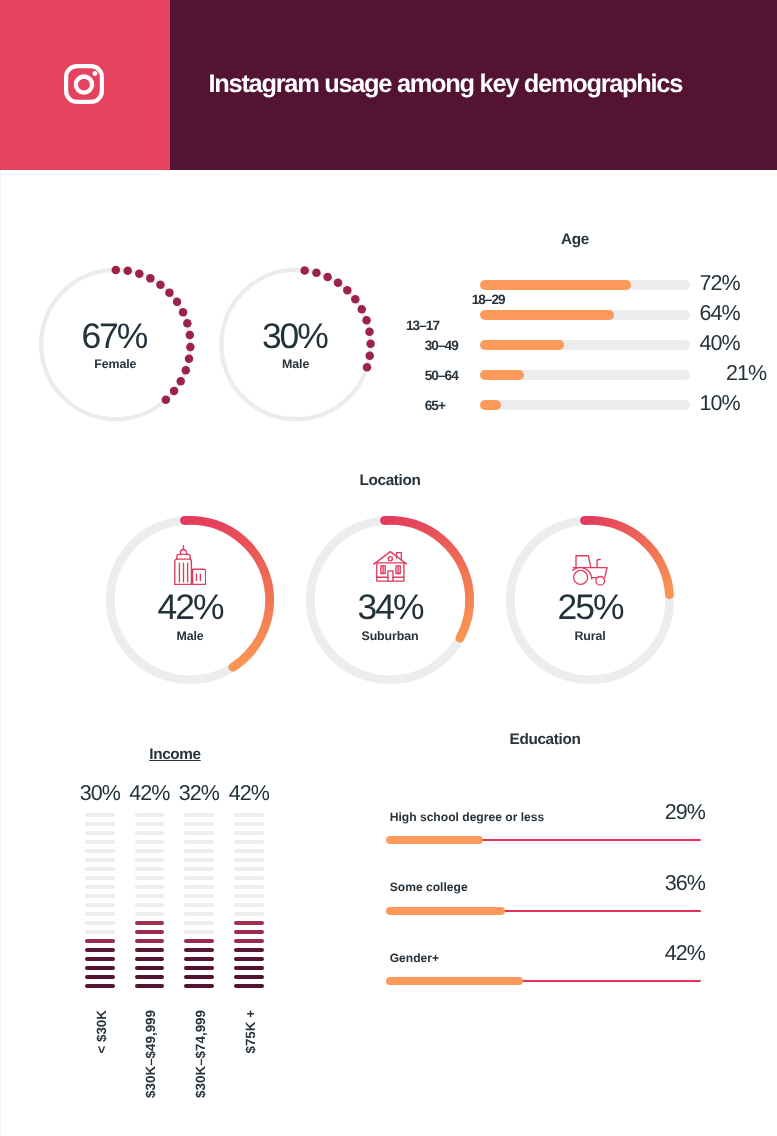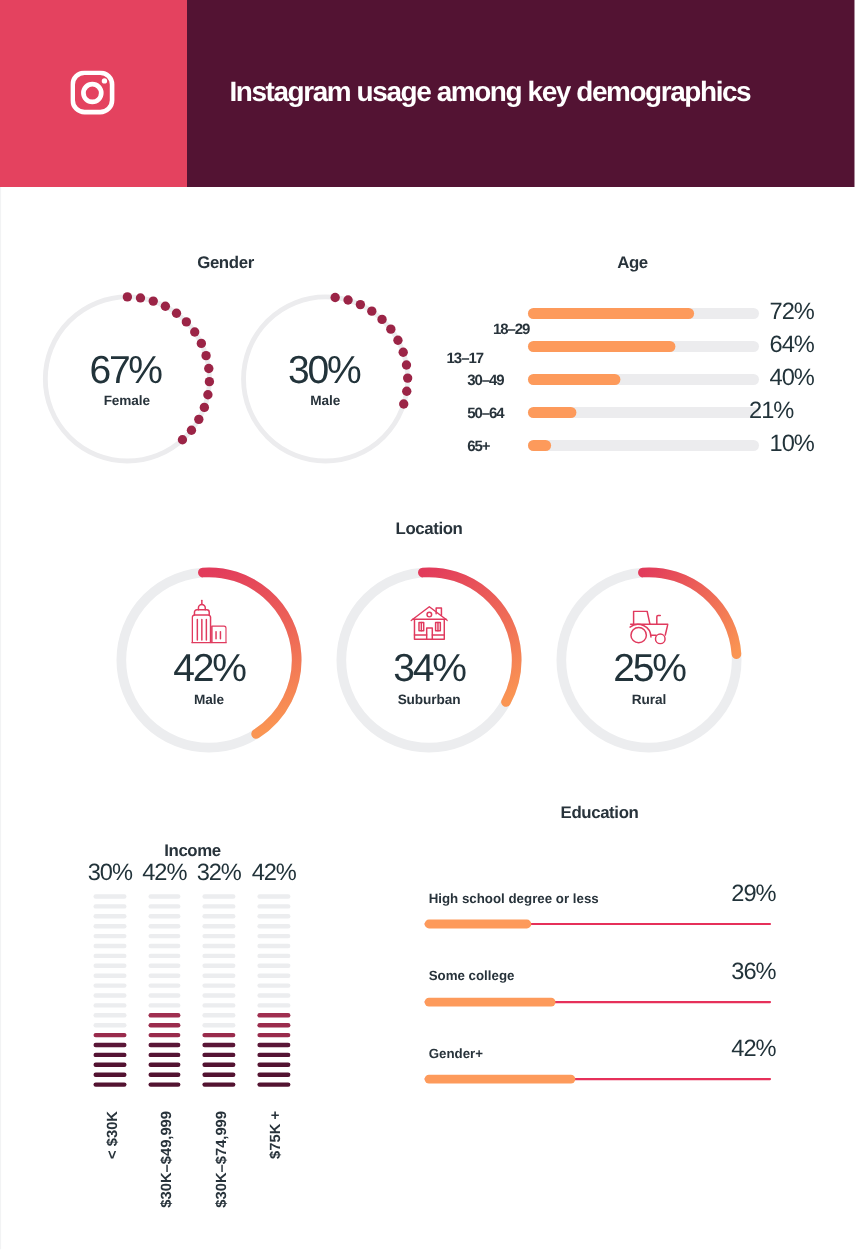--- a/index.html
+++ b/index.html
@@ -74,21 +74,20 @@
     <svg class="hdr-logo" viewBox="0 0 44 44" width="44" height="44">
       <rect x="2.1" y="2.1" width="35.8" height="35.8" rx="10.8" ry="10.8" fill="none" stroke="#ffffff" stroke-width="4.2"></rect>
       <circle cx="19.95" cy="20.6" r="8.1" fill="none" stroke="#ffffff" stroke-width="4.3"></circle>
       <circle cx="30.95" cy="9.55" r="2.45" fill="#ffffff"></circle>
     </svg>
     <div class="hdr-title">Instagram usage among key demographics</div>
   </div>
 
   <div class="leftedge"></div>
 
-  <div class="sec-title" style="left:105px;top:230.5px;width:200px;">Gender</div>
   <svg class="gsvg" style="left:26px;top:255px;" width="180" height="180" viewBox="0 0 180 180">
     <circle cx="89.8" cy="89.5" r="74.6" fill="none" stroke="#ececee" stroke-width="4.4"></circle>
 
   <circle cx="89.80" cy="14.90" r="4.25" fill="#9b2446"></circle>
       <circle cx="101.71" cy="15.86" r="4.25" fill="#9b2446"></circle>
       <circle cx="113.32" cy="18.71" r="4.25" fill="#9b2446"></circle>
       <circle cx="124.33" cy="23.37" r="4.25" fill="#9b2446"></circle>
       <circle cx="134.45" cy="29.73" r="4.25" fill="#9b2446"></circle>
       <circle cx="143.42" cy="37.63" r="4.25" fill="#9b2446"></circle>
       <circle cx="151.01" cy="46.86" r="4.25" fill="#9b2446"></circle>
@@ -123,32 +122,32 @@
     </svg>
   <div class="g-pct" style="left:194.3px;top:316.2px;width:200px;">30%</div>
   <div class="g-lbl" style="left:195.7px;top:356.7px;width:200px;">Male</div>
 
   <div class="sec-title" style="left:475px;top:230.5px;width:200px;">Age</div>
   <div id="age-rows">
       <div class="age-lbl" style="left: 406px; top: 278.3px; width: 80px; text-align: left; margin-top: 40px;">13–17</div>
       <div class="age-track" style="left: 480px; top: 279.8px; width: 210px; height: 10.2px;"></div>
       <div class="age-fill" style="left: 480px; top: 279.8px; width: 151.2px; height: 10.2px;"></div>
       <div class="age-val" style="left: 699.6px; top: 271.2px;">72%</div>
-      <div class="age-lbl" style="left: 424.7px; top: 292px; width: 80px; text-align: center;">18–29</div>
+      <div class="age-lbl" style="left: 424.7px; top: 292px; width: 80px; text-align: right;">18–29</div>
       <div class="age-track" style="left: 480px; top: 309.8px; width: 210px; height: 10.2px;"></div>
       <div class="age-fill" style="left: 480px; top: 309.8px; width: 134.4px; height: 10.2px;"></div>
       <div class="age-val" style="left: 699.6px; top: 301.2px;">64%</div>
       <div class="age-lbl" style="left: 424.7px; top: 338.3px; width: 80px; text-align: left;">30–49</div>
       <div class="age-track" style="left: 480px; top: 339.8px; width: 210px; height: 10.2px;"></div>
       <div class="age-fill" style="left: 480px; top: 339.8px; width: 84px; height: 10.2px;"></div>
       <div class="age-val" style="left: 699.6px; top: 331.2px;">40%</div>
       <div class="age-lbl" style="left: 424.7px; top: 368.3px; width: 80px; text-align: left;">50–64</div>
       <div class="age-track" style="left: 480px; top: 369.8px; width: 210px; height: 10.2px;"></div>
       <div class="age-fill" style="left: 480px; top: 369.8px; width: 44.1px; height: 10.2px;"></div>
-      <div class="age-val" style="left: 681px; top: 361.2px; text-align: center;">21%</div>
+      <div class="age-val" style="left: 726px; top: 361.2px; text-align: center;">21%</div>
       <div class="age-lbl" style="left: 424.7px; top: 398.3px; width: 80px; text-align: left;">65+</div>
       <div class="age-track" style="left: 480px; top: 399.8px; width: 210px; height: 10.2px;"></div>
       <div class="age-fill" style="left: 480px; top: 399.8px; width: 21px; height: 10.2px;"></div>
       <div class="age-val" style="left: 699.6px; top: 391.2px;">10%</div>
     </div>
 
   <div class="sec-title" style="left:290px;top:471.5px;width:200px;">Location</div>
   <div id="loc-group">
       <svg class="gsvg" width="180" height="180" viewBox="0 0 180 180" style="left:100px;top:509.5px">
         <defs>
@@ -219,21 +218,21 @@
           <circle cx="8.6" cy="22.4" r="7.0"></circle>
           <circle cx="28.25" cy="25.8" r="4.35"></circle>
           <path d="M0.7 15.1A11.8 11.8 0 0 1 19.8 24.0"></path>
           <path d="M19.8 22.6h4.6"></path>
         </g>
       </svg>
       <div class="loc-pct" style="left: 490px; top: 586.9px; width: 200px;">25%</div>
       <div class="loc-lbl" style="left: 490px; top: 628.5px; width: 200px;">Rural</div>
     </div>
 
-  <div class="sec-title" style="left:75px;top:765px;width:200px;">Income</div>
+  <div class="sec-title" style="left:75px;top:746px;width:200px;text-decoration:underline;">Income</div>
   <div id="inc-group">
       <div class="inc-val" style="left: 39.85px; top: 781px; width: 120px;">30%</div>
       <div class="inc-seg" style="left: 85px; top: 813px; width: 29.7px; height: 3.8px; background: rgb(236, 237, 239);"></div>
       <div class="inc-seg" style="left: 85px; top: 822px; width: 29.7px; height: 3.8px; background: rgb(236, 237, 239);"></div>
       <div class="inc-seg" style="left: 85px; top: 831px; width: 29.7px; height: 3.8px; background: rgb(236, 237, 239);"></div>
       <div class="inc-seg" style="left: 85px; top: 840px; width: 29.7px; height: 3.8px; background: rgb(236, 237, 239);"></div>
       <div class="inc-seg" style="left: 85px; top: 849px; width: 29.7px; height: 3.8px; background: rgb(236, 237, 239);"></div>
       <div class="inc-seg" style="left: 85px; top: 858px; width: 29.7px; height: 3.8px; background: rgb(236, 237, 239);"></div>
       <div class="inc-seg" style="left: 85px; top: 867px; width: 29.7px; height: 3.8px; background: rgb(236, 237, 239);"></div>
       <div class="inc-seg" style="left: 85px; top: 876px; width: 29.7px; height: 3.8px; background: rgb(236, 237, 239);"></div>

